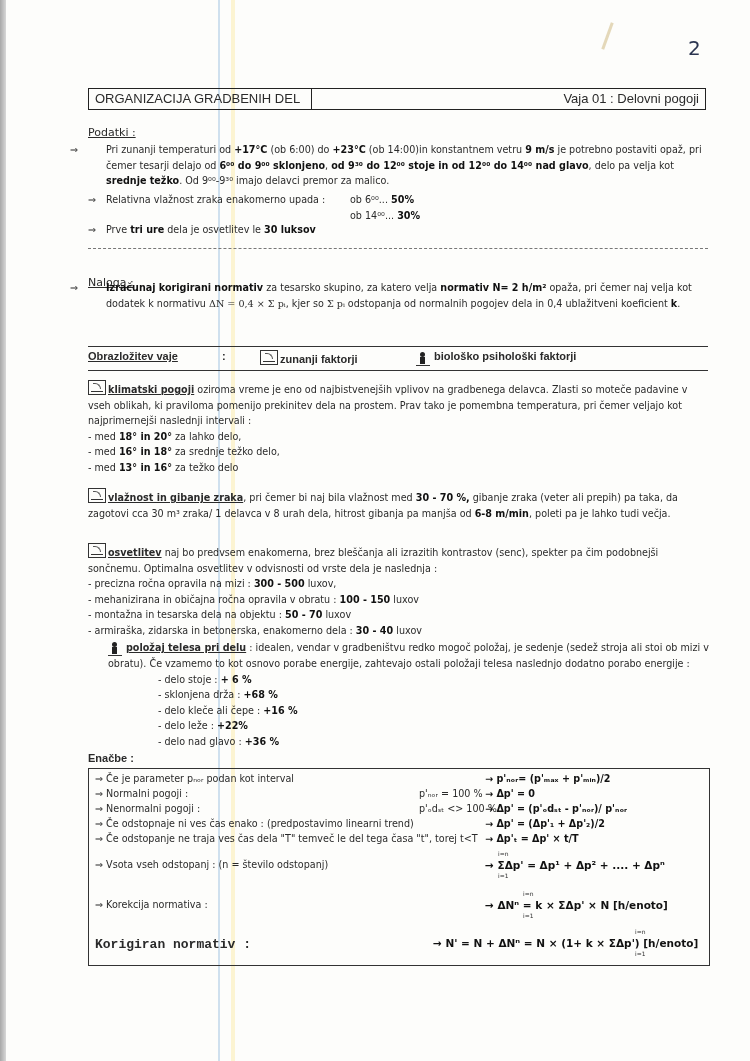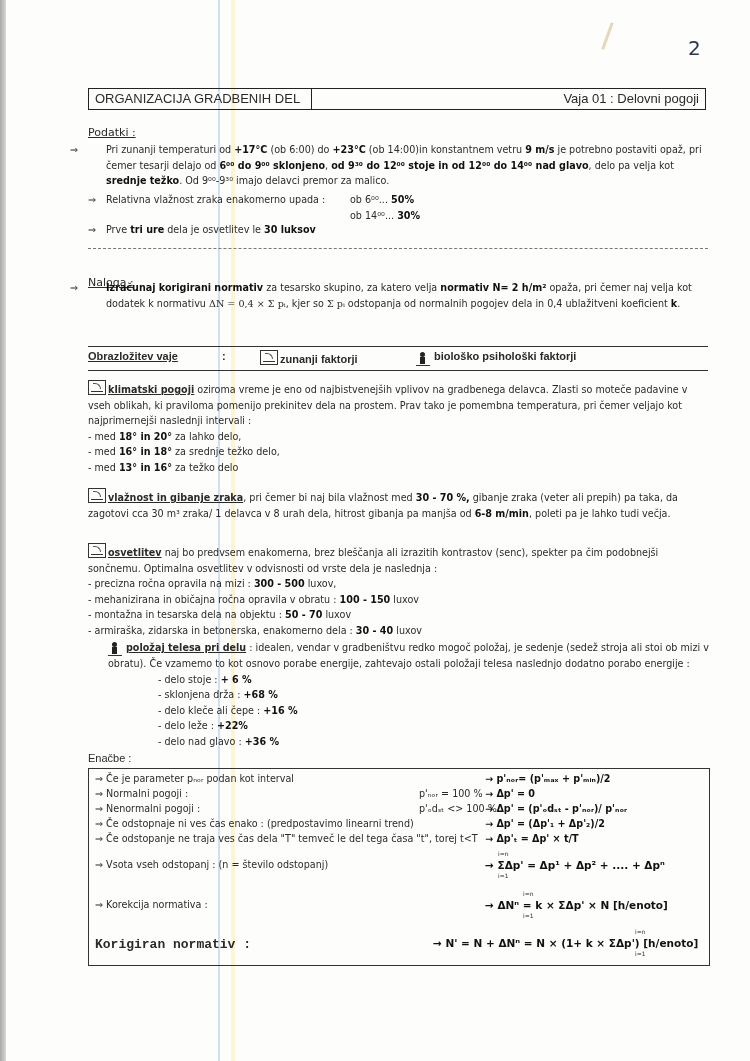--- a/index.html
+++ b/index.html
@@ -110,21 +110,21 @@
   <div><span class="icon-person"><span></span><i></i><em></em></span><span class="ul">položaj telesa pri delu</span><span> : idealen, vendar v gradbeništvu redko mogoč položaj, je sedenje (sedež stroja ali stoi ob mizi v obratu). Če vzamemo to kot osnovo porabe energije, zahtevajo ostali položaji telesa naslednjo dodatno porabo energije :</span></div>
   <div style="padding-left:50px;">
     <div><span>- delo stoje : </span><b>+ 6 %</b></div>
     <div><span>- sklonjena drža : </span><b>+68 %</b></div>
     <div><span>- delo kleče ali čepe : </span><b>+16 %</b></div>
     <div><span>- delo leže : </span><b>+22%</b></div>
     <div><span>- delo nad glavo : </span><b>+36 %</b></div>
   </div>
 </div>
 
-<div style="position:absolute; left:88px; top:752px; font-weight:normal; font-size:11px; font-family:'Liberation Sans',sans-serif;">Enačbe :</div>
+<div style="position:absolute; left:88px; top:752px; font-weight:bold; font-size:11px; font-family:'Liberation Sans',sans-serif;">Enačbe :</div>
 <div class="box">
   <div class="row" style="top:4px;">
     <span class="l">⇒ Če je parameter pₙₒᵣ podan kot interval</span>
       <span class="m"></span>
       <span class="r">→ p'ₙₒᵣ= (p'ₘₐₓ + p'ₘᵢₙ)/2</span>
   </div>
   <div class="row" style="top:19px;">
     <span class="l">⇒ Normalni pogoji :</span>
       <span class="m" style="left:300px;">p'ₙₒᵣ = 100 %</span>
       <span class="r">→ Δp' = 0</span>

